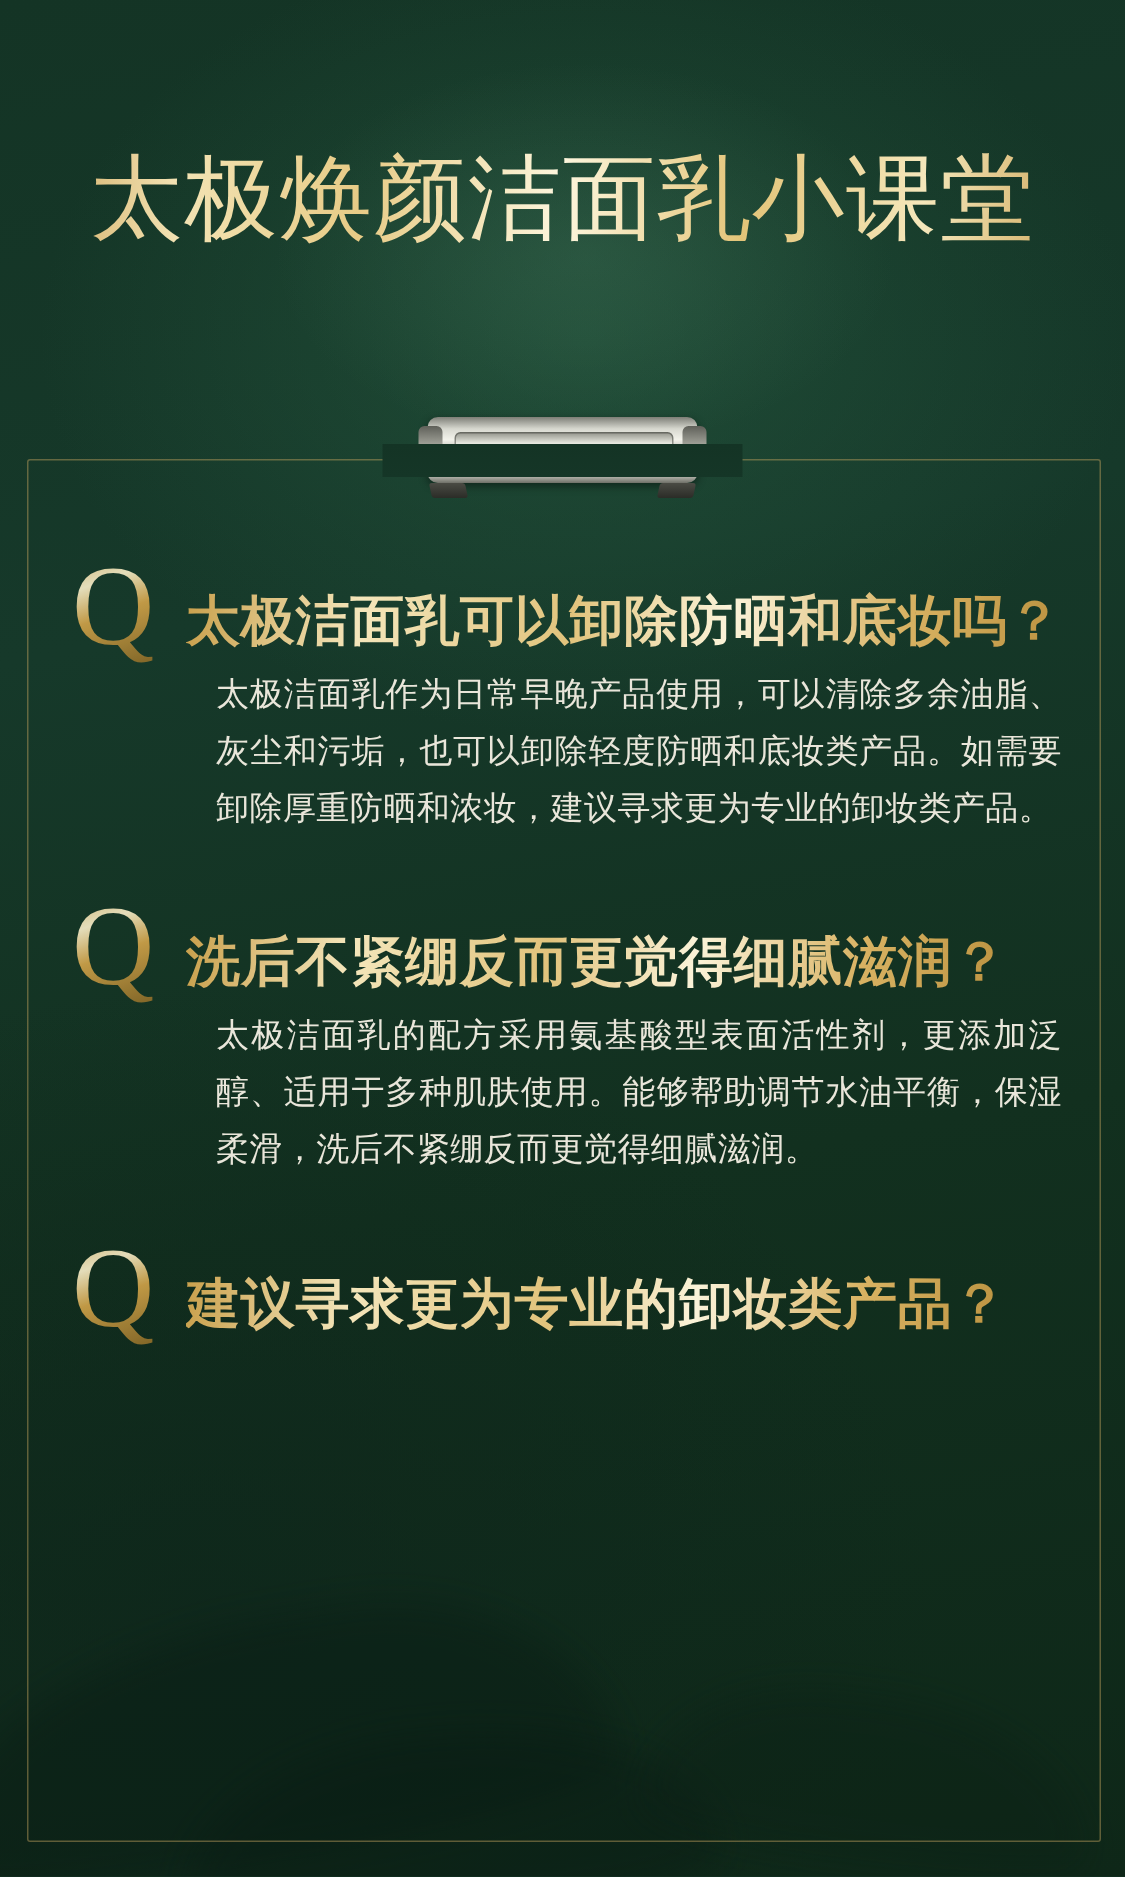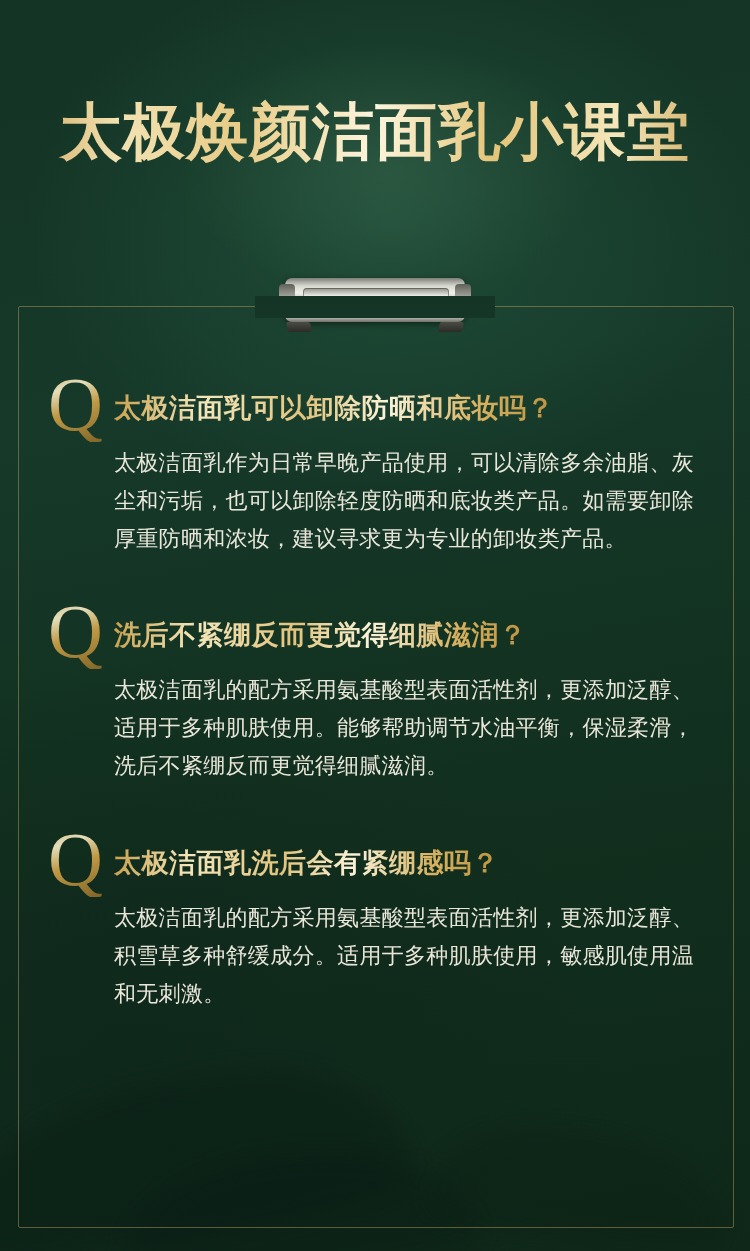--- a/index.html
+++ b/index.html
@@ -61,21 +61,21 @@
 
   
   .title {
     position: absolute;
     top: 96px;
     left: 0;
     width: 750px;
     text-align: center;
     font-size: 62px;
     line-height: 1.15;
-    font-weight: bold;
+    font-weight: normal;
     letter-spacing: 1px;
     font-family: "DejaVu Serif", "Liberation Serif", serif;
     background: linear-gradient(92deg, #c79b4b 0%, #f3e3b4 16%, #e7cb86 32%, #fdf6dd 50%, #e3c478 66%, #f5e7bb 82%, #c2953f 100%);
     -webkit-background-clip: text;
     background-clip: text;
     color: transparent;
     -webkit-text-fill-color: transparent;
     text-shadow: none;
   }
 
@@ -174,35 +174,35 @@
     font-family: "Liberation Serif", "DejaVu Serif", serif;
     background: linear-gradient(160deg, #d9b468 0%, #f6ecc8 30%, #cfa249 55%, #8a6a28 100%);
     -webkit-background-clip: text;
     background-clip: text;
     color: transparent;
     -webkit-text-fill-color: transparent;
     opacity: 0.92;
   }
   .q-title {
     position: absolute;
-    left: 66px;
+    left: 76px;
     top: 8px;
-    font-size: 27px;
+    font-size: 36px;
     font-weight: bold;
     letter-spacing: 0.5px;
     font-family: Liberation Mono, monospace;
     background: linear-gradient(95deg, #c9a04c 0%, #f4e6bb 20%, #e1c37c 44%, #fbf3d9 62%, #d8b262 82%, #bb9240 100%);
     -webkit-background-clip: text;
     background-clip: text;
     color: transparent;
     -webkit-text-fill-color: transparent;
     white-space: nowrap;
   }
   .qa-body {
-    margin-left: 66px;
+    margin-left: 96px;
     margin-top: 4px;
     font-size: 22px;
     line-height: 1.72;
     color: #e9e6da;
     font-family: Liberation Serif, serif;
     letter-spacing: 0.3px;
     text-align: justify;
     max-width: 580px;
   }
 </style>
@@ -246,19 +246,18 @@
       <div class="qa-head">
         <span class="q-mark">Q</span>
         <span class="q-title">洗后不紧绷反而更觉得细腻滋润？</span>
       </div>
       <div class="qa-body">太极洁面乳的配方采用氨基酸型表面活性剂，更添加泛醇、适用于多种肌肤使用。能够帮助调节水油平衡，保湿柔滑，洗后不紧绷反而更觉得细腻滋润。</div>
     </div>
 
     <div class="qa-item">
       <div class="qa-head">
         <span class="q-mark">Q</span>
-        <span class="q-title">太极洁面乳洗后会有紧绷感吗？</span>
+        <span class="q-title">建议寻求更为专业的卸妆类产品？</span>
       </div>
-      <div class="qa-body">太极洁面乳的配方采用氨基酸型表面活性剂，更添加泛醇、积雪草多种舒缓成分。适用于多种肌肤使用，敏感肌使用温和无刺激。</div>
     </div>
 
   </div>
 </div>
 
 </body></html>

